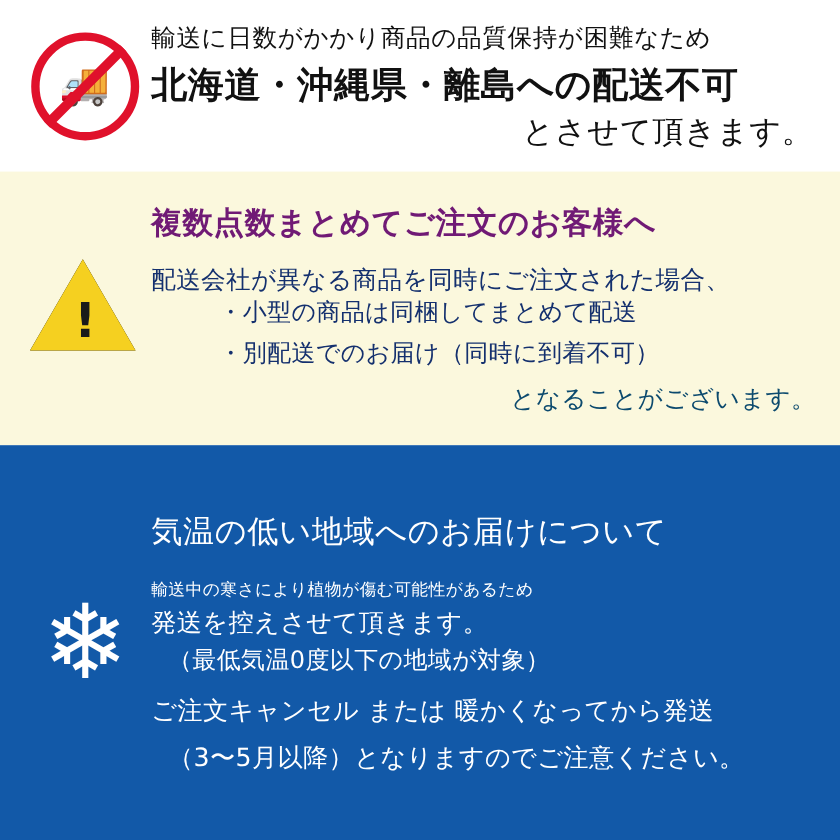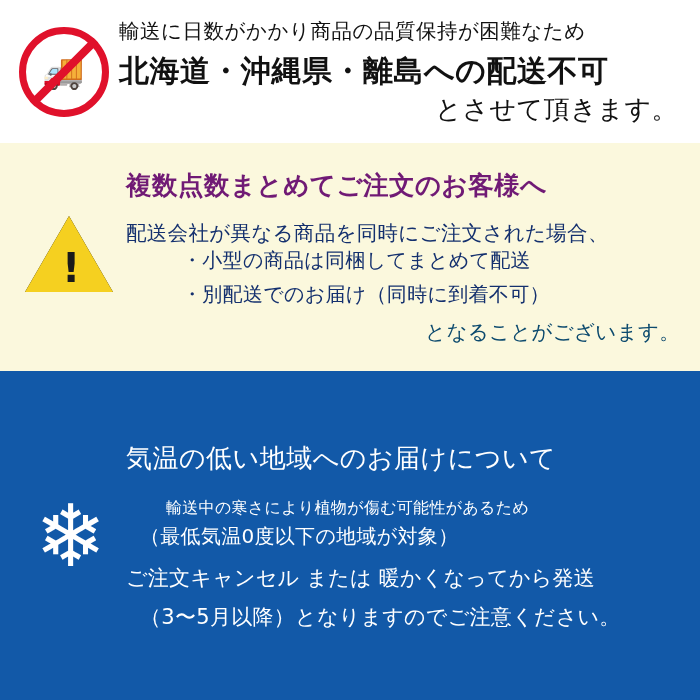--- a/index.html
+++ b/index.html
@@ -21,21 +21,21 @@
     flex-direction: column;
   }
 
   
   .sec-white {
     background: #ffffff;
     height: 143px;
     display: flex;
     align-items: center;
     box-sizing: border-box;
-    padding: 0 18px 0 9px;
+    padding: 0 18px 0 16px;
   }
   .icon-col-1 {
     width: 110px;
     display: flex;
     align-items: center;
     justify-content: center;
     flex: none;
   }
   .no-truck {
     width: 76px;
@@ -207,24 +207,23 @@
   .text-col-3 {
     flex: 1;
   }
   .s3-title {
     font-size: 26px;
     font-weight: normal;
     margin-bottom: 22px;
     letter-spacing: 0.5px;
   }
   .s3-l1 {
-    font-size: 16px;
+    font-size: 14px;
     margin-bottom: 4px;
     letter-spacing: 0.3px;
-    margin-left: 40px;
   }
   .s3-l2 {
     font-size: 21px;
     margin-bottom: 4px;
     letter-spacing: 0.3px;
   }
   .s3-l3 {
     font-size: 20px;
     padding-left: 14px;
     margin-bottom: 14px;
@@ -278,19 +277,20 @@
     </div>
   </div>
 
   <div class="sec-blue">
     <div class="icon-col-3">
       <div class="snow">❄</div>
     </div>
     <div class="text-col-3">
       <div class="s3-title">気温の低い地域へのお届けについて</div>
       <div class="s3-l1">輸送中の寒さにより植物が傷む可能性があるため</div>
+      <div class="s3-l2">発送を控えさせて頂きます。</div>
       <div class="s3-l3">（最低気温0度以下の地域が対象）</div>
       <div class="s3-l4">ご注文キャンセル または 暖かくなってから発送</div>
       <div class="s3-l5">（3〜5月以降）となりますのでご注意ください。</div>
     </div>
   </div>
 
 </div>
 
 </body></html>

